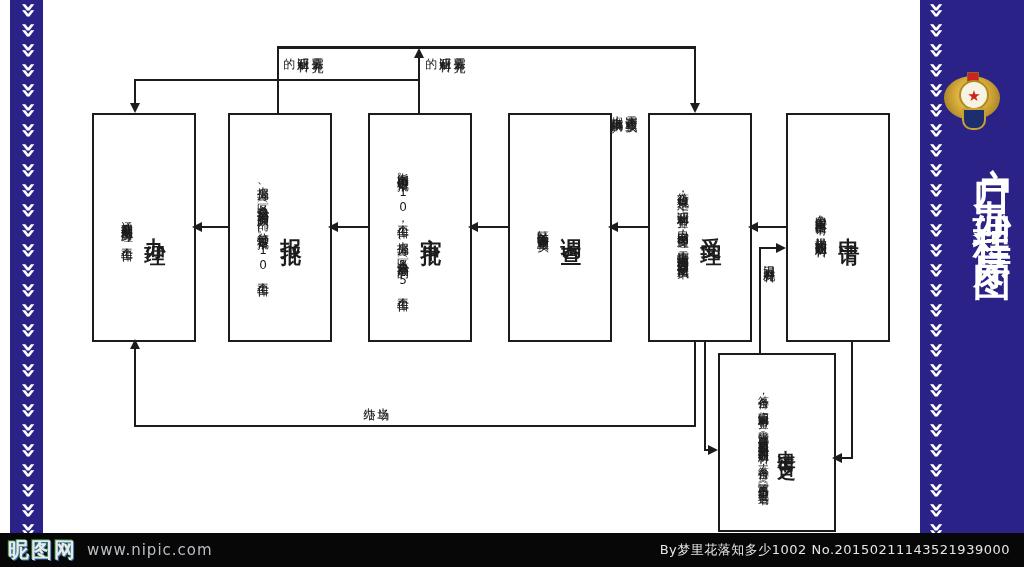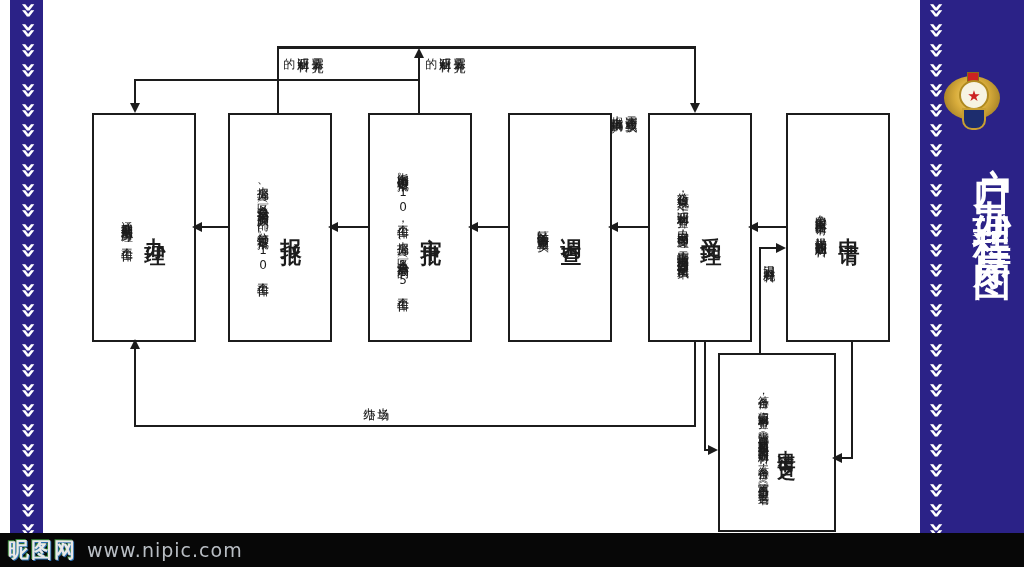--- a/index.html
+++ b/index.html
@@ -43,21 +43,21 @@
   .ah-down{border-left:5px solid transparent;border-right:5px solid transparent;border-top:10px solid #1c1c1c;}
   .ah-up{border-left:5px solid transparent;border-right:5px solid transparent;border-bottom:10px solid #1c1c1c;}
   
   .vlabel{position:absolute;writing-mode:vertical-rl;text-orientation:upright;white-space:pre;
           font-size:12px;line-height:1.18;letter-spacing:1px;z-index:4;color:#1c1c1c;}
   
   #wm-bar{position:absolute;left:0;top:533px;width:1024px;height:34px;background:#070707;
           display:flex;align-items:center;z-index:6;}
   #wm-site{font-size:21px;font-weight:bold;margin-left:8px;letter-spacing:2px;
            color:#e8e8e8;text-shadow:1px 1px 0 #2b6fb0,-1px -1px 0 #3a8a3a;}
-  #wm-url{font-size:19px;color:#b9bec4;margin-left:10px;letter-spacing:1px;}
+  #wm-url{font-size:15px;color:#b9bec4;margin-left:10px;letter-spacing:1px;}
   #wm-credit{margin-left:auto;margin-right:14px;font-size:13px;color:#e6e6e6;letter-spacing:0.5px;}
 </style>
 </head>
 <body>
 
 <div id="stage">
 
   <div class="strip" style="left:10px;width:33px;">
       <span class="chev">«</span>
       <span class="chev">«</span>
@@ -231,15 +231,16 @@
 的</div>
   <div class="vlabel" style="left:610px;top:106px;height:100px;">需调查核实或
 上报审批的户口</div>
   <div class="vlabel" style="left:762px;top:256px;height:90px;">退回补充材料</div>
   <div class="vlabel" style="left:362px;top:398px;height:32px;">当场
 办结</div>
 
   <div id="wm-bar">
     <span id="wm-site">昵图网</span>
     <span id="wm-url">www.nipic.com</span>
+    <span id="wm-credit">By梦里花落知多少1002 No.20150211143521939000</span>
   </div>
 
 </div>
 
 </body></html>

